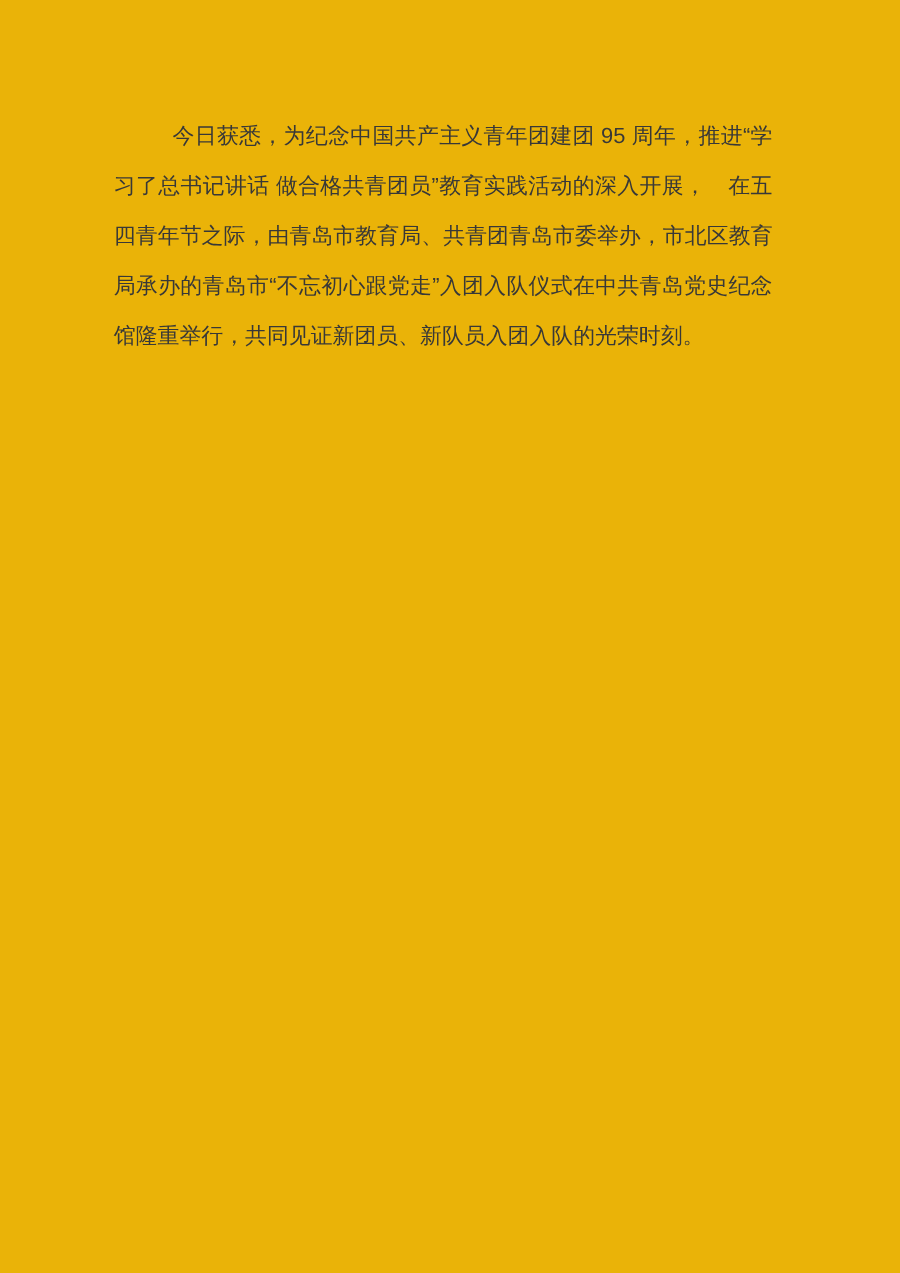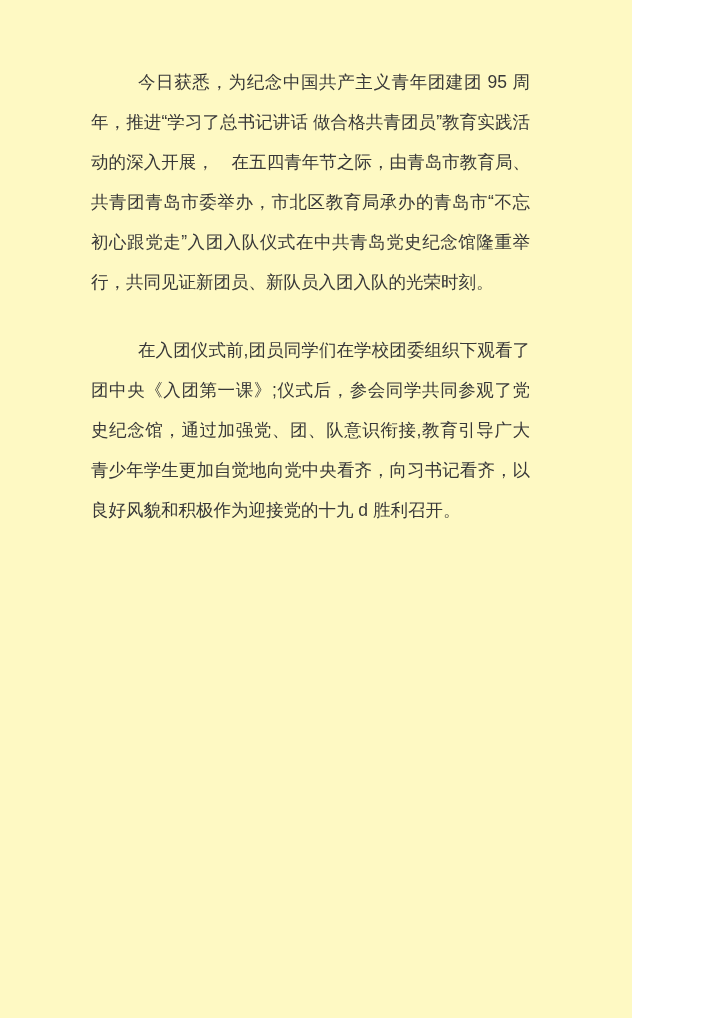--- a/index.html
+++ b/index.html
@@ -8,34 +8,33 @@
   }
   body {
     width: 720px;
     height: 1018px;
     background: #ffffff;
     overflow: hidden;
     font-family: "Liberation Sans", "DejaVu Sans", sans-serif;
   }
   .doc-page {
     box-sizing: border-box;
-    width: 632px;
+    width: 720px;
     height: 1018px;
-    background: #fef9c3;
-    padding: 62px 102px 0 91px;
+    background: #eab308;
+    padding: 88px 102px 0 91px;
   }
   .doc-page p.para {
     margin: 0 0 28px 0;
     font-size: 17.5px;
     line-height: 40px;
     color: #383838;
     text-align: justify;
     text-indent: 47px;
     word-break: break-all;
   }
 </style>
 </head>
 <body>
 
 <div class="doc-page">
   <p class="para">今日获悉，为纪念中国共产主义青年团建团 95 周年，推进“学习了总书记讲话 做合格共青团员”教育实践活动的深入开展，　在五四青年节之际，由青岛市教育局、共青团青岛市委举办，市北区教育局承办的青岛市“不忘初心跟党走”入团入队仪式在中共青岛党史纪念馆隆重举行，共同见证新团员、新队员入团入队的光荣时刻。</p>
-  <p class="para">在入团仪式前,团员同学们在学校团委组织下观看了团中央《入团第一课》;仪式后，参会同学共同参观了党史纪念馆，通过加强党、团、队意识衔接,教育引导广大青少年学生更加自觉地向党中央看齐，向习书记看齐，以良好风貌和积极作为迎接党的十九 d 胜利召开。</p>
 </div>
 
 </body></html>

